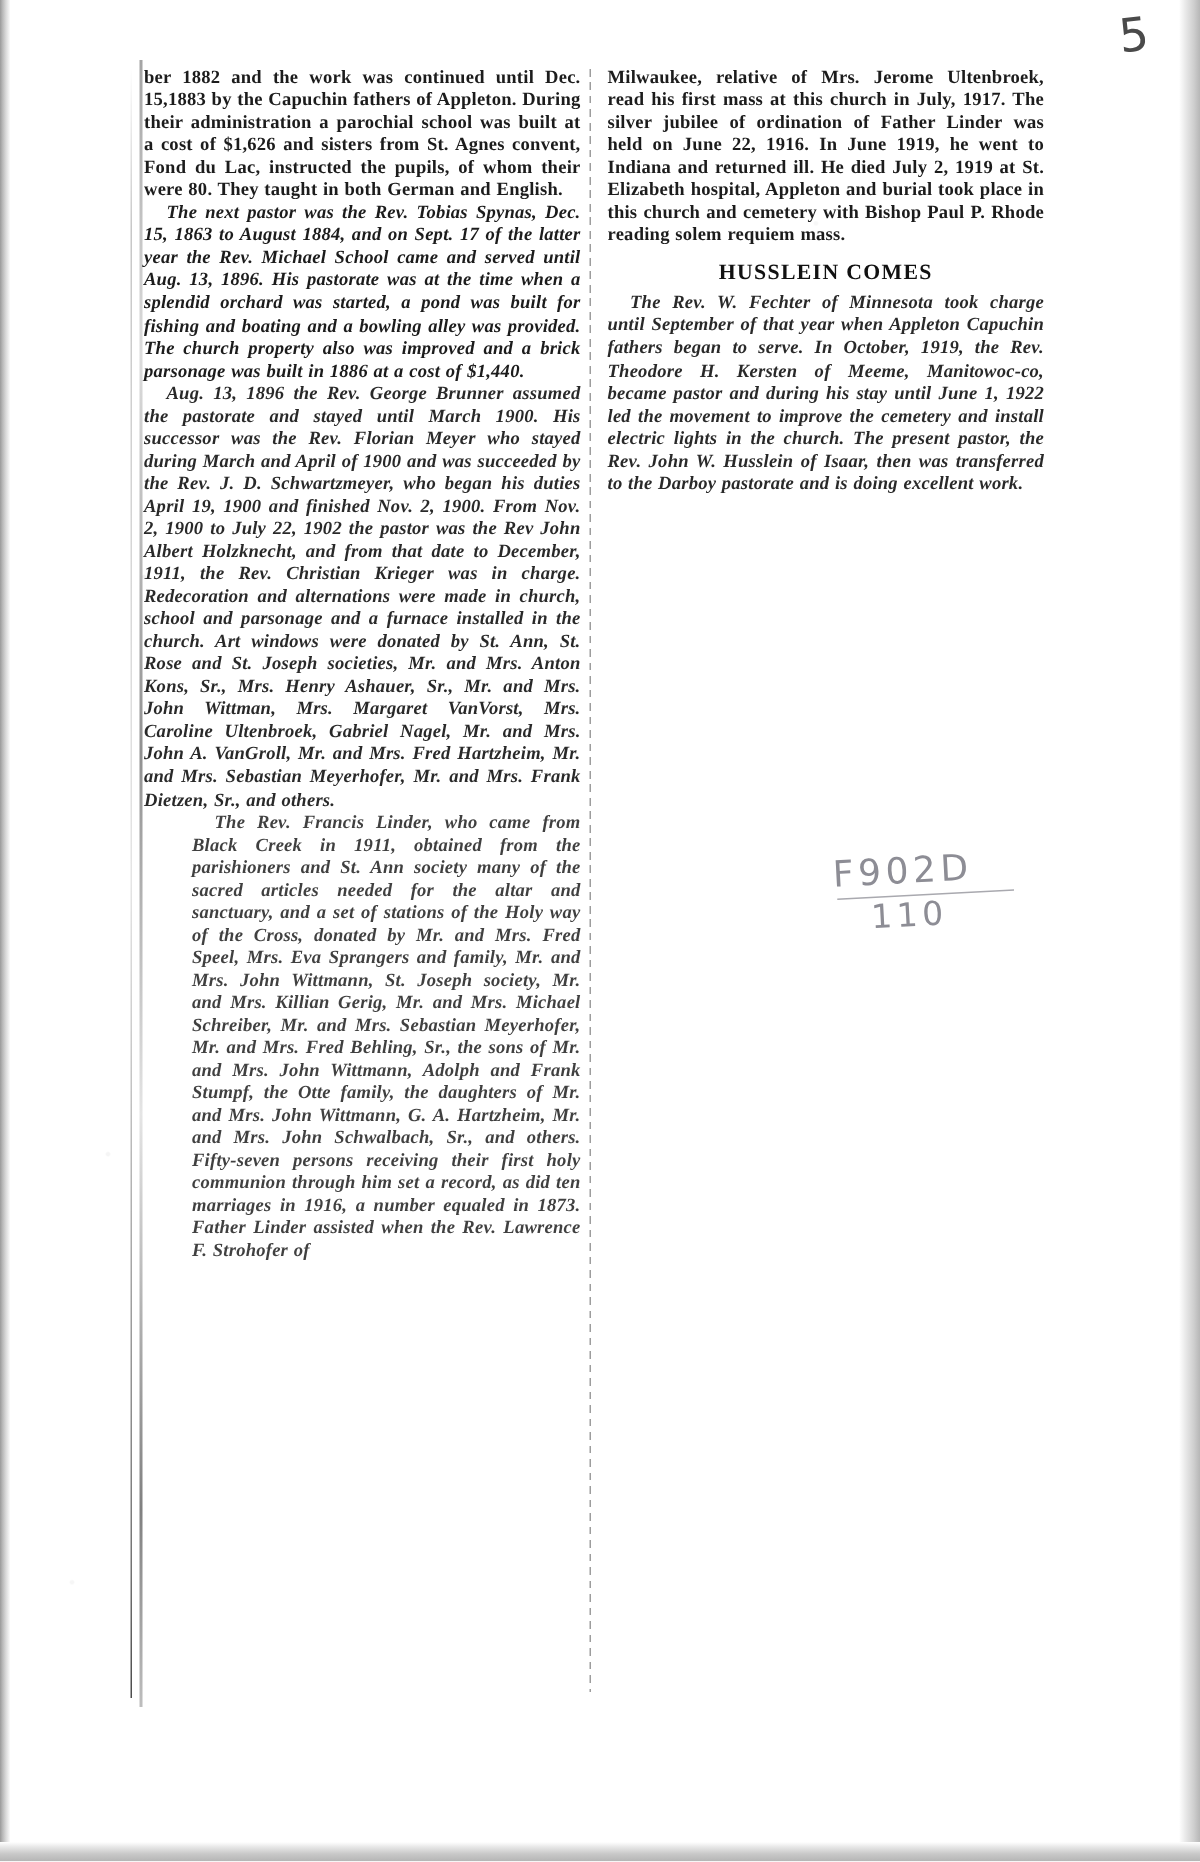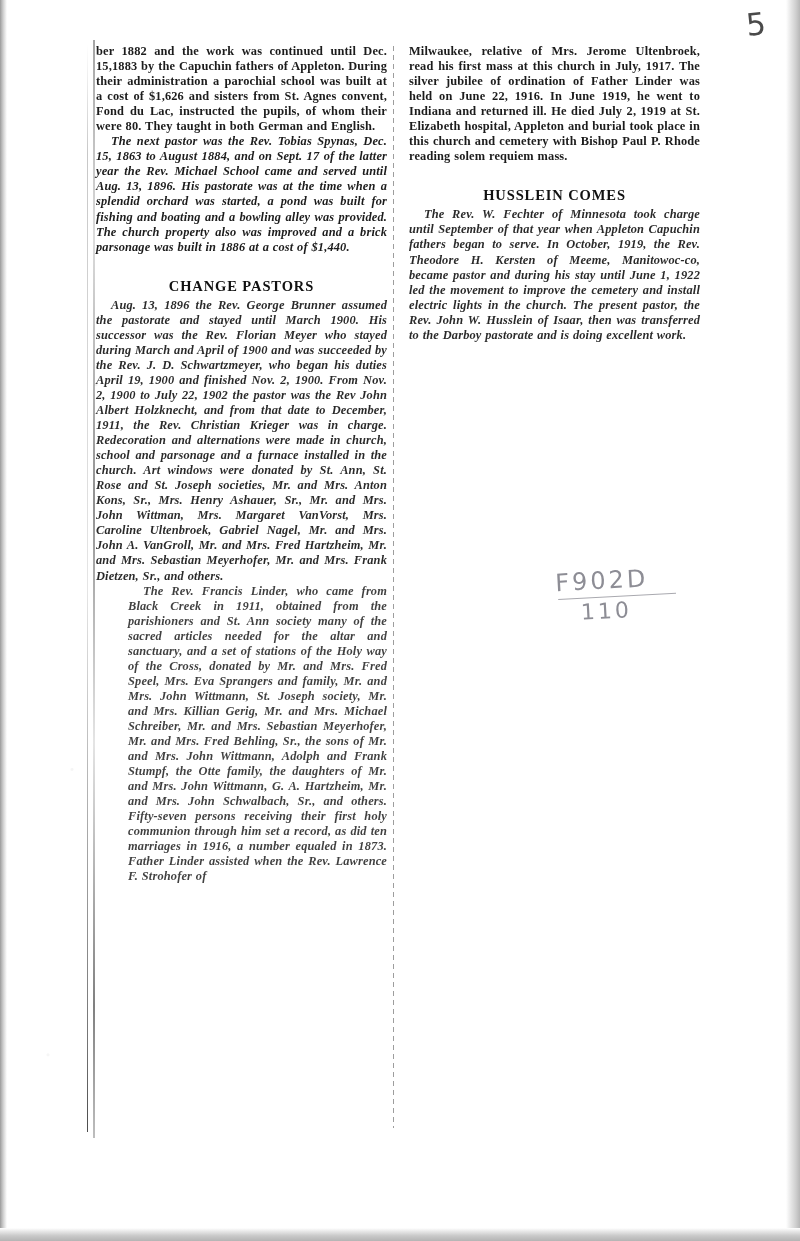--- a/index.html
+++ b/index.html
@@ -90,21 +90,20 @@
     background: repeating-linear-gradient(to bottom,
       rgba(60,60,60,0.50) 0px, rgba(60,60,60,0.50) 5px,
       rgba(255,255,255,0) 5px, rgba(255,255,255,0) 9px);
   }
 
   .columns {
     position: relative;
     display: flex;
     gap: 18px;
     width: 604px;
-    justify-content: space-between;
   }
   .col {
     width: 291px;
     flex: 0 0 291px;
   }
 
   
   .col p {
     margin: 0;
     font-family: "Liberation Serif", serif;
@@ -120,21 +119,21 @@
     text-rendering: optimizeLegibility;
   }
   .col p.indent {
     text-indent: 15px;
     font-style: italic;
   }
   .col p.cont {
     text-indent: 0;
   }
   .col h2 {
-    margin: 22px 0 2px 0;
+    margin: 9px 0 2px 0;
     font-family: "Liberation Serif", serif;
     font-size: 14.5px;
     line-height: 19px;
     font-weight: bold;
     text-align: center;
     letter-spacing: 0.9px;
     color: #111111;
   }
 
   
@@ -206,21 +205,20 @@
     <div class="col-rule"></div>
 
     <div class="columns">
 
       <div class="col">
 
         <p class="cont">ber 1882 and the work was continued until Dec. 15,1883 by the Capuchin fathers of Appleton. During their administration a parochial school was built at a cost of $1,626 and sisters from St. Agnes convent, Fond du Lac, instructed the pupils, of whom their were 80. They taught in both German and English.</p>
 
         <p class="indent">The next pastor was the Rev. Tobias Spynas, Dec. 15, 1863 to August 1884, and on Sept. 17 of the latter year the Rev. Michael School came and served until Aug. 13, 1896. His pastorate was at the time when a splendid orchard was started, a pond was built for fishing and boating and a bowling alley was provided. The church property also was improved and a brick parsonage was built in 1886 at a cost of $1,440.</p>
 
-        <h2>CHANGE PASTORS</h2>
 
         <p class="indent fade-1">Aug. 13, 1896 the Rev. George Brunner assumed the pastorate and stayed until March 1900. His successor was the Rev. Florian Meyer who stayed during March and April of 1900 and was succeeded by the Rev. J. D. Schwartzmeyer, who began his duties April 19, 1900 and finished Nov. 2, 1900. From Nov. 2, 1900 to July 22, 1902 the pastor was the Rev John Albert Holzknecht, and from that date to December, 1911, the Rev. Christian Krieger was in charge. Redecoration and alternations were made in church, school and parsonage and a furnace installed in the church. Art windows were donated by St. Ann, St. Rose and St. Joseph societies, Mr. and Mrs. Anton Kons, Sr., Mrs. Henry Ashauer, Sr., Mr. and Mrs. John Wittman, Mrs. Margaret VanVorst, Mrs. Caroline Ultenbroek, Gabriel Nagel, Mr. and Mrs. John A. VanGroll, Mr. and Mrs. Fred Hartzheim, Mr. and Mrs. Sebastian Meyerhofer, Mr. and Mrs. Frank Dietzen, Sr., and others.</p>
 
         <p class="indent fade-3">The Rev. Francis Linder, who came from Black Creek in 1911, obtained from the parishioners and St. Ann society many of the sacred articles needed for the altar and sanctuary, and a set of stations of the Holy way of the Cross, donated by Mr. and Mrs. Fred Speel, Mrs. Eva Sprangers and family, Mr. and Mrs. John Wittmann, St. Joseph society, Mr. and Mrs. Killian Gerig, Mr. and Mrs. Michael Schreiber, Mr. and Mrs. Sebastian Meyerhofer, Mr. and Mrs. Fred Behling, Sr., the sons of Mr. and Mrs. John Wittmann, Adolph and Frank Stumpf, the Otte family, the daughters of Mr. and Mrs. John Wittmann, G. A. Hartzheim, Mr. and Mrs. John Schwalbach, Sr., and others. Fifty-seven persons receiving their first holy communion through him set a record, as did ten marriages in 1916, a number equaled in 1873. Father Linder assisted when the Rev. Lawrence F. Strohofer of</p>
       </div>
 
       <div class="col">
 
         <p class="cont">Milwaukee, relative of Mrs. Jerome Ultenbroek, read his first mass at this church in July, 1917. The silver jubilee of ordination of Father Linder was held on June 22, 1916. In June 1919, he went to Indiana and returned ill. He died July 2, 1919 at St. Elizabeth hospital, Appleton and burial took place in this church and cemetery with Bishop Paul P. Rhode reading solem requiem mass.</p>
 

